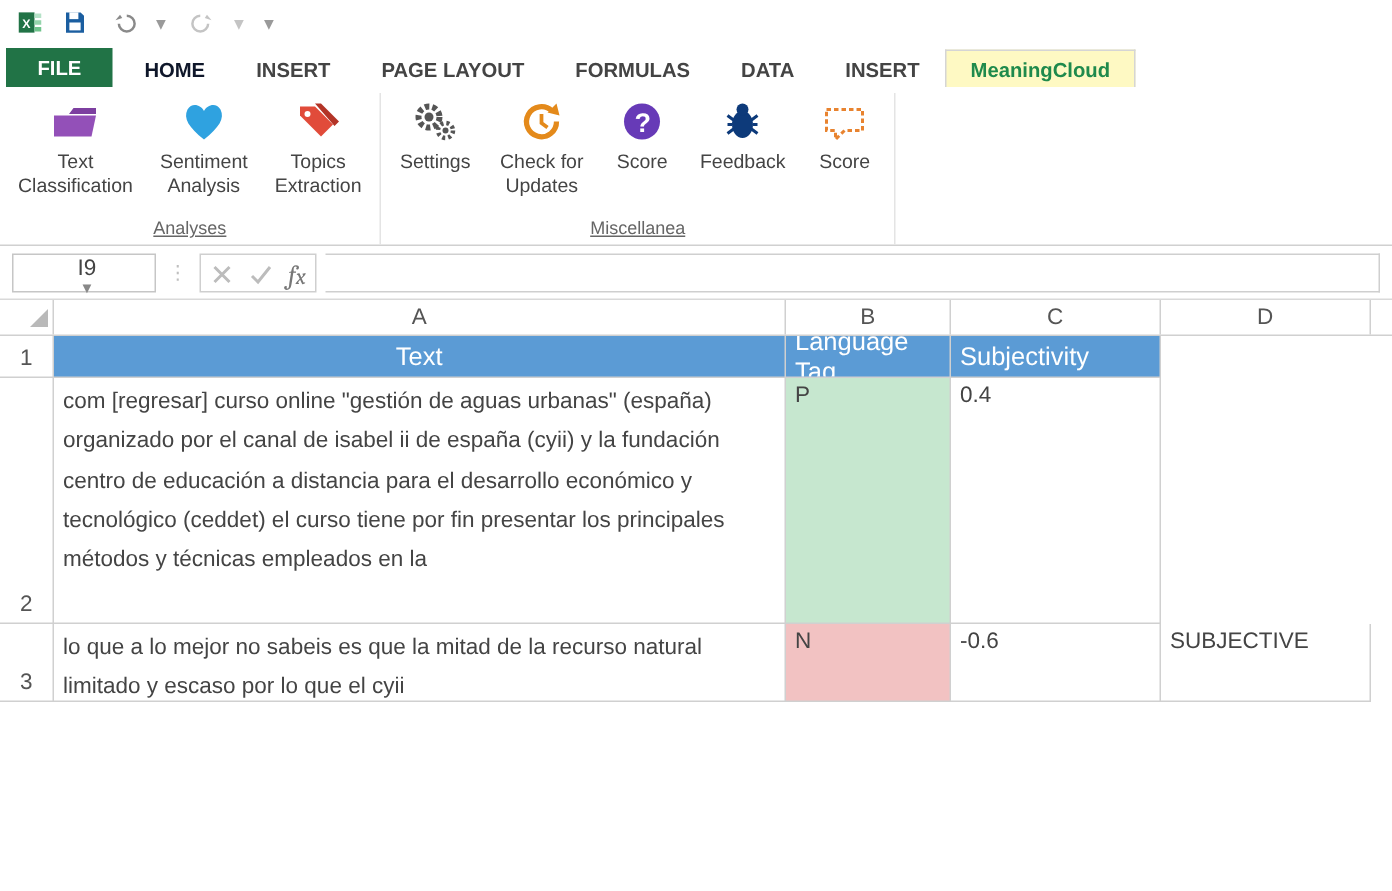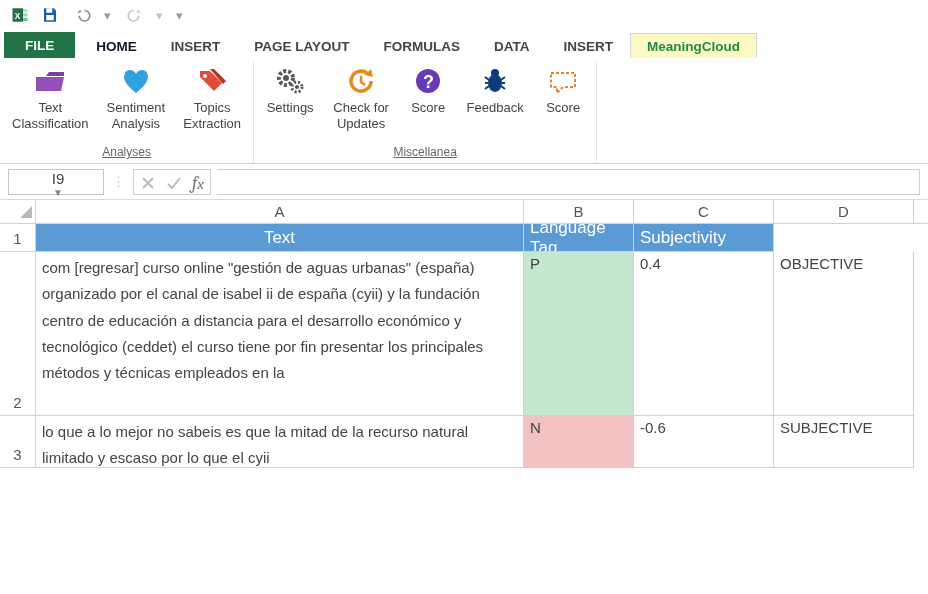--- a/index.html
+++ b/index.html
@@ -394,21 +394,20 @@
     <div class="cell col-A">Text</div>
     <div class="cell col-B" style="justify-content:flex-start;padding-left:6px">Language Tag</div>
     <div class="cell col-D" style="justify-content:flex-start;padding-left:6px">Subjectivity</div>
   </div>
 
   <div class="row r2">
     <div class="row-h">2</div>
     <div class="cell col-A">com [regresar] curso online "gestión de aguas urbanas" (españa) organizado por el canal de isabel ii de españa (cyii) y la fundación centro de educación a distancia para el desarrollo económico y tecnológico (ceddet) el curso tiene por fin presentar los principales métodos y técnicas empleados en la</div>
     <div class="cell col-B polarity-P">P</div>
     <div class="cell col-C">0.4</div>
-    <div class="cell col-D">OBJECTIVE</div>
   </div>
 
   <div class="row r3">
     <div class="row-h">3</div>
     <div class="cell col-A">lo que a lo mejor no sabeis es que la mitad de la recurso natural limitado y escaso por lo que el cyii</div>
     <div class="cell col-B polarity-N">N</div>
     <div class="cell col-C">-0.6</div>
     <div class="cell col-D">SUBJECTIVE</div>
   </div>
 </div>

